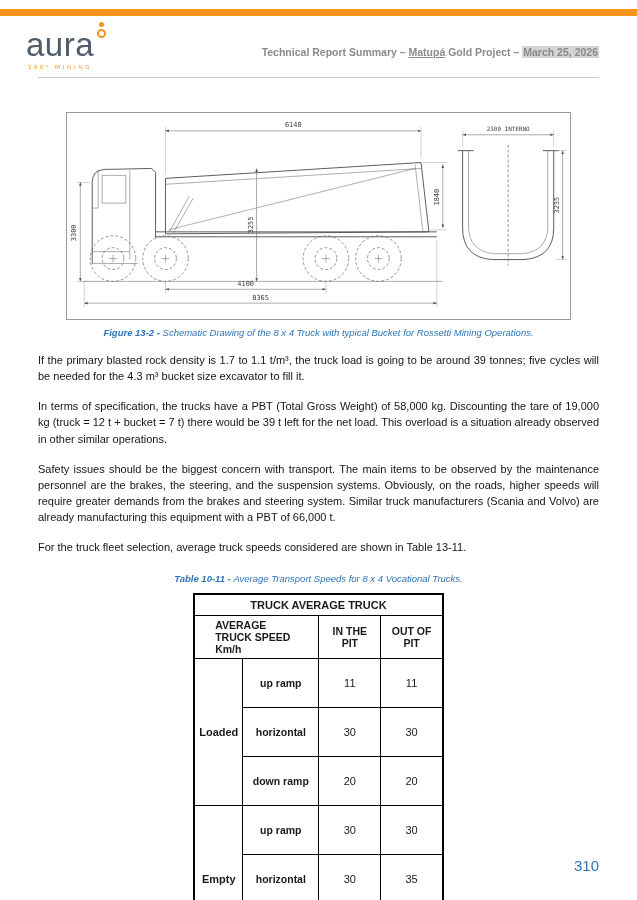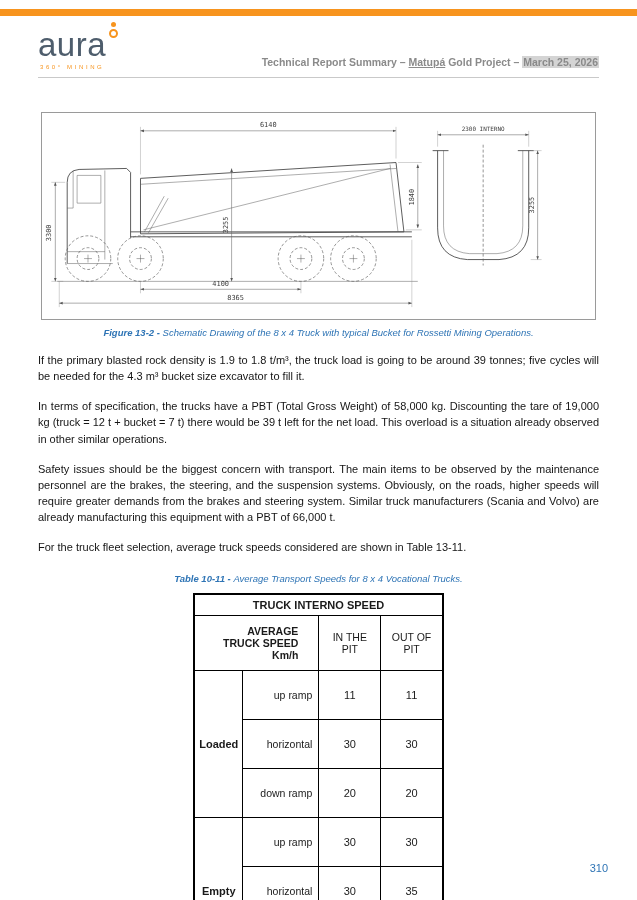--- a/index.html
+++ b/index.html
@@ -3,56 +3,56 @@
 <meta charset="utf-8">
 <style>
   * { margin:0; padding:0; box-sizing:border-box; }
   html,body { background:#fff; }
   body {
     width:637px; height:900px; position:relative; overflow:hidden;
     font-family:"Liberation Sans", sans-serif; color:#1a1a1a;
   }
   .topbar { margin-top:9px; height:7px; background:#F7941E; }
 
-  .header { display:flex; justify-content:space-between; align-items:flex-start; padding:12px 38px 0 38px; }
+  .header { display:flex; justify-content:space-between; align-items:flex-start; padding:12px 38px 0 26px; }
   .logo-row { display:flex; align-items:flex-start; }
   .logo-text { font-size:33px; line-height:1; color:#4E5D6C; letter-spacing:0.5px; }
   .logo-mark { display:inline-flex; flex-direction:column; align-items:center; margin-left:3px; margin-top:-6px; }
   .mark-dot { width:5px; height:5px; background:#F7941E; border-radius:50%; }
   .mark-ring { width:9px; height:9px; border:2.5px solid #F7941E; border-radius:50%; margin-top:2px; }
   .logo-sub { font-size:6px; color:#F7941E; letter-spacing:2.6px; margin-top:3px; margin-left:2px; }
 
-  .header-title { font-size:10.5px; font-weight:bold; color:#8a8a8a; margin-top:28px; text-align:left; }
+  .header-title { font-size:10.5px; font-weight:bold; color:#8a8a8a; margin-top:18px; text-align:left; }
   .header-title .u { text-decoration:underline; }
   .header-title .hl { background:#d4d4d4; padding:0 1px; }
 
   .rule { border-top:1.6px solid #c9c9c9; margin:7px 38px 0 38px; }
 
   .figure { margin-top:34px; }
-  .figure-box { width:555px; height:208px; margin:0 auto; border:1px solid #9a9a9a; background:#fff; }
+  .figure-box { width:505px; height:208px; margin:0 auto; border:1px solid #9a9a9a; background:#fff; }
   .caption { text-align:center; font-size:9.5px; color:#2E74B5; font-style:italic; margin-top:7px; }
   .caption b { font-weight:bold; }
 
   .content { padding:0 38px; }
   p.body { font-size:11px; line-height:1.47; text-align:justify; margin-top:14px; color:#151515; }
 
   .table-caption { margin-top:17px; }
 
   table.speed { border-collapse:collapse; margin:9px auto 0 auto; border:2.5px solid #000; }
   table.speed th, table.speed td { border:1px solid #000; }
   .t-title { font-size:11px; font-weight:bold; text-align:center; padding:4px 2px; border-bottom-width:1.5px !important; }
-  .t-head { font-size:10.5px; font-weight:bold; text-align:right; padding:3px 20px; width:120px; }
-  .t-col { font-size:10.5px; font-weight:normal; text-align:center; padding:15px 6px; width:62px; }
+  .t-head { font-size:10.5px; font-weight:bold; text-align:left; padding:3px 20px; width:120px; }
+  .t-col { font-size:10.5px; font-weight:bold; text-align:center; padding:3px 6px; width:62px; }
   .t-group { font-size:11px; font-weight:bold; text-align:center; vertical-align:middle; padding:2px 4px; width:46px; }
-  .t-name { font-size:10.5px; font-weight:normal; text-align:right; padding:2px 6px; width:76px; }
+  .t-name { font-size:10.5px; font-weight:bold; text-align:center; padding:2px 6px; width:76px; }
   .t-val { font-size:11px; text-align:center; padding:18px 6px; }
   tr.tall td, tr.tall th { height:27px; }
   tr.norm td, tr.norm th { height:18px; }
 
-  .page-num { position:absolute; right:29px; bottom:26px; font-size:11px; color:#2E74B5; }
+  .page-num { position:absolute; right:38px; bottom:26px; font-size:15px; color:#2E74B5; }
 
   
   .ln   { stroke:#4a4a4a; fill:none; stroke-width:0.9; }
   .thin { stroke:#5a5a5a; fill:none; stroke-width:0.5; }
   .dsh  { stroke:#5a5a5a; fill:none; stroke-width:0.65; stroke-dasharray:3 2; }
   .dim  { stroke:#666; fill:none; stroke-width:0.55; }
   .ext  { stroke:#8c8c8c; fill:none; stroke-width:0.4; }
   text.dm { font-family:"DejaVu Sans Mono", monospace; font-size:7px; fill:#3c3c3c; }
   text.dm.small { font-size:6px; }
 </style>
@@ -162,31 +162,31 @@
         <path class="ext" d="M492,38 H503 M492,148 H503"></path>
         <path class="dim" marker-start="url(#arw)" marker-end="url(#arw)" d="M499,38 V148"></path>
         <text class="dm" x="495" y="93" text-anchor="middle" transform="rotate(-90 495 93)">3255</text>
       </g>
     </svg>
   </div>
   <figcaption class="caption"><b>Figure 13-2 - </b><span>Schematic Drawing of the 8 x 4 Truck with typical Bucket for Rossetti Mining Operations.</span></figcaption>
 </figure>
 
 <div class="content">
-  <p class="body">If the primary blasted rock density is 1.9 to 1.8 t/m³, the truck load is going to be around 39 tonnes; five cycles will be needed for the 4.3 m³ bucket size excavator to fill it.</p>
+  <p class="body">If the primary blasted rock density is 1.7 to 1.1 t/m³, the truck load is going to be around 39 tonnes; five cycles will be needed for the 4.3 m³ bucket size excavator to fill it.</p>
   <p class="body">In terms of specification, the trucks have a PBT (Total Gross Weight) of 58,000 kg. Discounting the tare of 19,000 kg (truck = 12 t + bucket = 7 t) there would be 39 t left for the net load. This overload is a situation already observed in other similar operations.</p>
   <p class="body">Safety issues should be the biggest concern with transport. The main items to be observed by the maintenance personnel are the brakes, the steering, and the suspension systems. Obviously, on the roads, higher speeds will require greater demands from the brakes and steering system. Similar truck manufacturers (Scania and Volvo) are already manufacturing this equipment with a PBT of 66,000 t.</p>
   <p class="body">For the truck fleet selection, average truck speeds considered are shown in Table 13-11.</p>
 
   <div class="caption table-caption"><b>Table 10-11 - </b><span>Average Transport Speeds for 8 x 4 Vocational Trucks.</span></div>
 
   <table class="speed">
     <thead>
       <tr>
-        <th colspan="4" class="t-title">TRUCK INTERNO SPEED</th>
+        <th colspan="4" class="t-title">TRUCK AVERAGE TRUCK</th>
       </tr>
       <tr>
         <th colspan="2" class="t-head">AVERAGE TRUCK SPEED Km/h</th>
         <th class="t-col">IN THE PIT</th>
         <th class="t-col">OUT OF PIT</th>
       </tr>
     </thead>
     <tbody>
       <tr class="norm">
         <th rowspan="3" class="t-group">Loaded</th>

